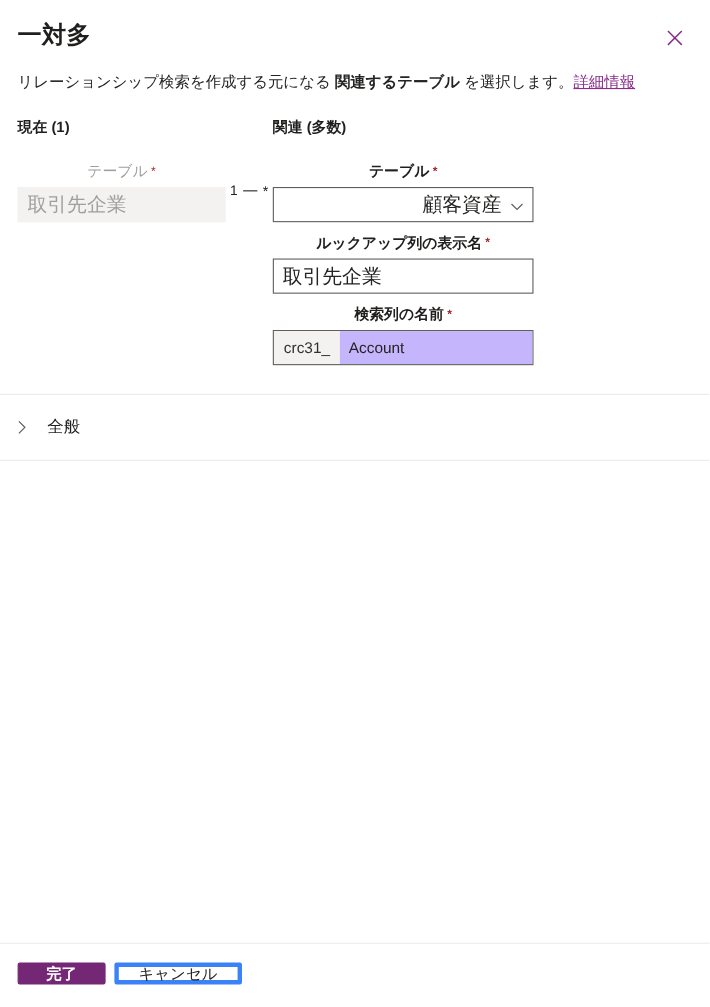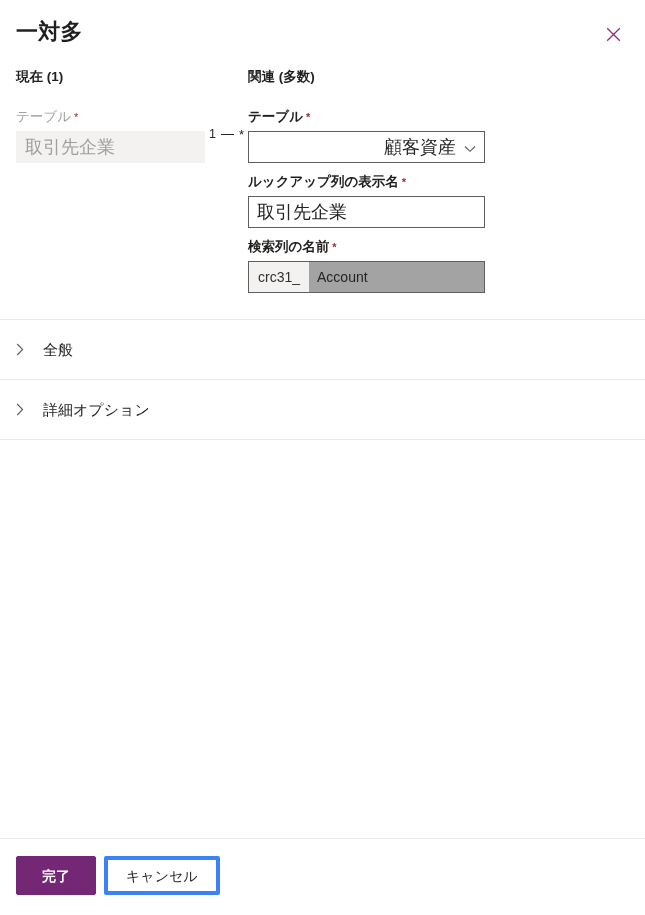--- a/index.html
+++ b/index.html
@@ -108,20 +108,21 @@
   .field { margin-bottom: 10px; }
   .field:last-child { margin-bottom: 0; }
 
   .field-label {
     font-size: 13.5px;
     font-weight: bold;
     color: #201f1e;
     line-height: 18px;
     margin-bottom: 5px;
     display: block;
+    text-align: center;
   }
   .field-label.disabled {
     color: #a19f9d;
     font-weight: normal;
   }
   .req {
     color: #a4262c;
     font-size: 11px;
     margin-left: 3px;
     vertical-align: top;
@@ -172,21 +173,21 @@
     padding: 0 9px;
     flex: 0 0 auto;
   }
   .prefixed .value {
     flex: 1 1 auto;
     display: flex;
     align-items: center;
     padding: 0 8px;
     font-size: 14px;
     color: #252423;
-    background: #a3a3a3;
+    background: #c4b5fd;
   }
 
   
   .cardinality {
     position: absolute;
     top: 60px;
     left: 0;
     width: 43px;
     display: flex;
     align-items: center;
@@ -233,21 +234,21 @@
   .footer {
     flex: 0 0 auto;
     border-top: 1px solid #edebe9;
     padding: 17px 16px 20px 16px;
     display: flex;
     gap: 8px;
     background: #ffffff;
   }
   .btn {
     box-sizing: border-box;
-    height: 39px;
+    height: 20px;
     min-width: 80px;
     padding: 0 18px;
     font-size: 14px;
     font-family: inherit;
     border-radius: 2px;
     cursor: pointer;
     display: inline-flex;
     align-items: center;
     justify-content: center;
     line-height: 1;
@@ -273,20 +274,23 @@
     <h1 class="title">一対多</h1>
     <button class="close-btn">
       <span>
         <svg width="15" height="15" viewBox="0 0 15 15" aria-hidden="true">
           <path d="M1.2 1.2 L13.8 13.8 M13.8 1.2 L1.2 13.8" stroke="#8a2d8a" stroke-width="1.3" fill="none"></path>
         </svg>
       </span>
     </button>
   </div>
 
+  <div class="description">
+    <span>リレーションシップ検索を作成する元になる </span><span class="strong">関連するテーブル</span><span> を選択します。</span><span class="link">詳細情報</span>
+  </div>
 
   <div class="body">
 
     <div class="columns">
 
       <div class="col-left">
         <div class="col-heading">現在 (1)</div>
         <div class="field">
           <span class="field-label disabled">
             <span>テーブル</span><span class="req">*</span>
@@ -345,28 +349,20 @@
 
     <div class="sections">
       <div class="section-row">
         <span class="section-chevron">
           <svg width="8" height="13" viewBox="0 0 8 13" aria-hidden="true">
             <path d="M1.2 1 L6.6 6.5 L1.2 12" stroke="#605e5c" stroke-width="1.1" fill="none"></path>
           </svg>
         </span>
         <span class="section-label">全般</span>
       </div>
-      <div class="section-row">
-        <span class="section-chevron">
-          <svg width="8" height="13" viewBox="0 0 8 13" aria-hidden="true">
-            <path d="M1.2 1 L6.6 6.5 L1.2 12" stroke="#605e5c" stroke-width="1.1" fill="none"></path>
-          </svg>
-        </span>
-        <span class="section-label">詳細オプション</span>
-      </div>
     </div>
   </div>
 
   <div class="footer">
     <button class="btn btn-primary">完了</button>
     <button class="btn btn-secondary">キャンセル</button>
   </div>
 </div>
 
 </body></html>

